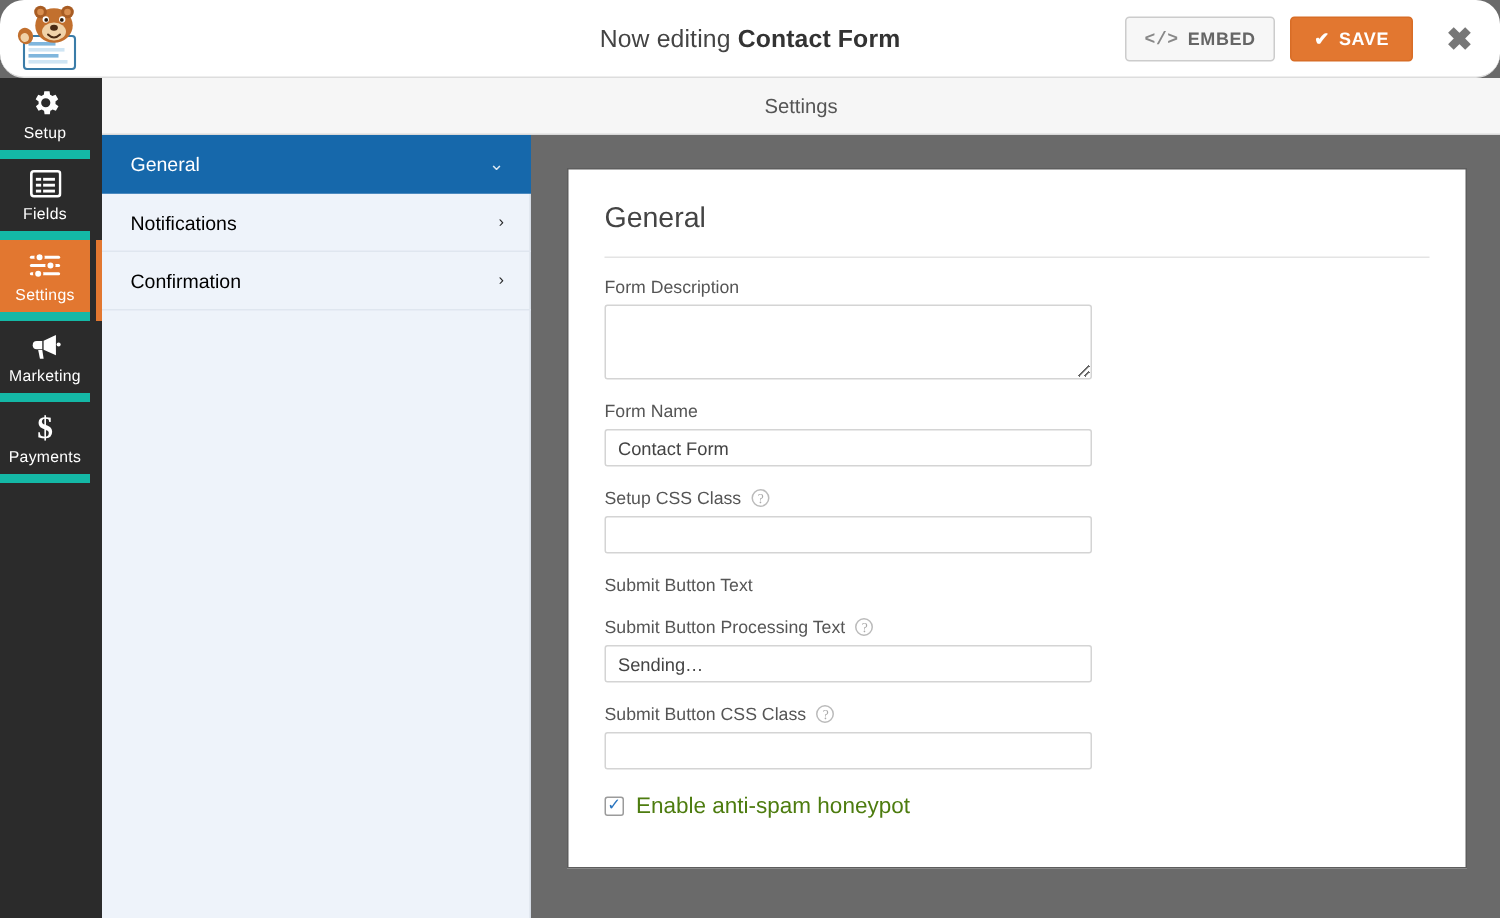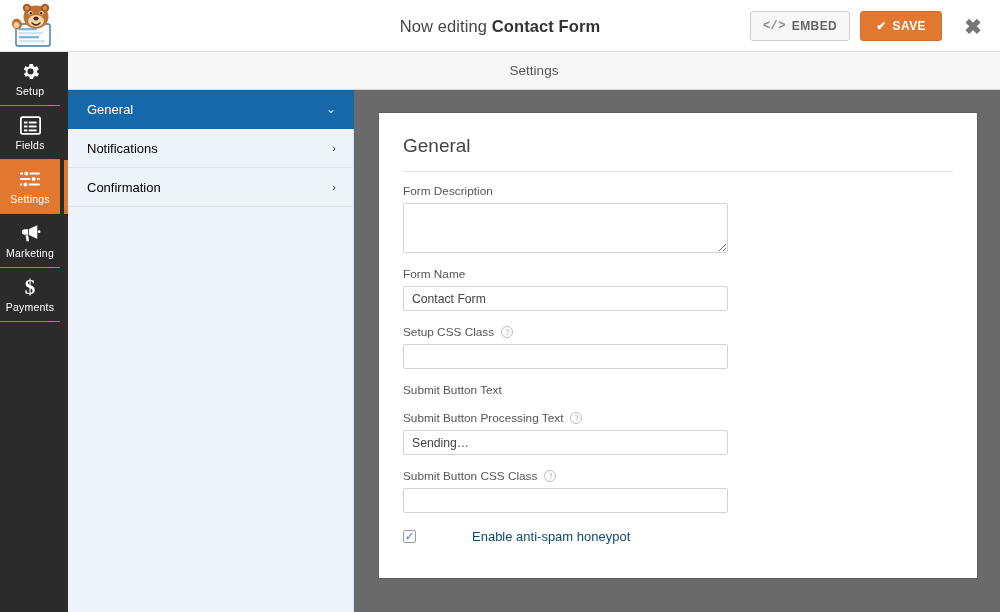--- a/index.html
+++ b/index.html
@@ -10,21 +10,21 @@
     background: #ffffff;
     font-family: "Liberation Sans", sans-serif;
     -webkit-font-smoothing: antialiased;
   }
 
   #app { position: relative; width: 1000px; height: 612px; background: #6a6a6a; }
 
   
   .topbar {
     position: absolute; left: 0; top: 0; width: 1000px; height: 52px;
-    background: #ffffff; border-bottom: 1px solid #dddddd;
+    background: #ffffff; border-bottom: 1px solid #dddddd; border-radius: 16px;
   }
   .logo-wrap {
     position: absolute; left: 8px; top: 2px; width: 52px; height: 48px;
   }
   .logo-svg { display: block; }
   .editing-title {
     position: absolute; left: 0; top: 0; width: 1000px; height: 52px;
     line-height: 52px; text-align: center;
     font-size: 16.5px; color: #444444; letter-spacing: .1px;
   }
@@ -62,21 +62,21 @@
 
   
   .sidebar {
     position: absolute; left: 0; top: 52px; width: 68px; height: 560px;
     background: #2b2b2b;
   }
   .side-item {
     position: relative; width: 60px; height: 54px;
     display: flex; flex-direction: column; align-items: center; justify-content: center;
     color: #ffffff; cursor: pointer;
-    border-bottom: 1px solid #14b8a6;
+    border-bottom: 6px solid #14b8a6;
   }
   .side-item.active { background: #e27730; }
   .side-icon { height: 22px; display: flex; align-items: center; justify-content: center; }
   .side-icon svg { display: block; }
   .side-label { font-size: 10.5px; margin-top: 3px; letter-spacing: .2px; }
 
   
   .panel-list {
     position: absolute; left: 68px; top: 90px; width: 286px; height: 522px;
     background: #eef3fa; border-right: 1px solid #d6dde6;
@@ -159,21 +159,21 @@
     display: flex; align-items: center; gap: 8px;
     margin-top: 16px;
   }
   .cbox {
     width: 13px; height: 13px; flex: 0 0 13px;
     border: 1px solid #9b9b9b; border-radius: 2px; background: #ffffff;
     display: inline-flex; align-items: center; justify-content: center;
     color: #2a75c0; font-size: 11px; line-height: 1; cursor: pointer;
     position: relative; top: 0px;
   }
-  .cbox-label { font-size: 13px; color: #0c4a6e; margin-left: 48px; }
+  .cbox-label { font-size: 15px; color: #4d7c0f; }
 </style>
 </head>
 <body>
 
 <div id="app">
 
   <div class="topbar">
 
     <div class="logo-wrap">
       <svg class="logo-svg" width="52" height="48" viewBox="0 0 52 48">

